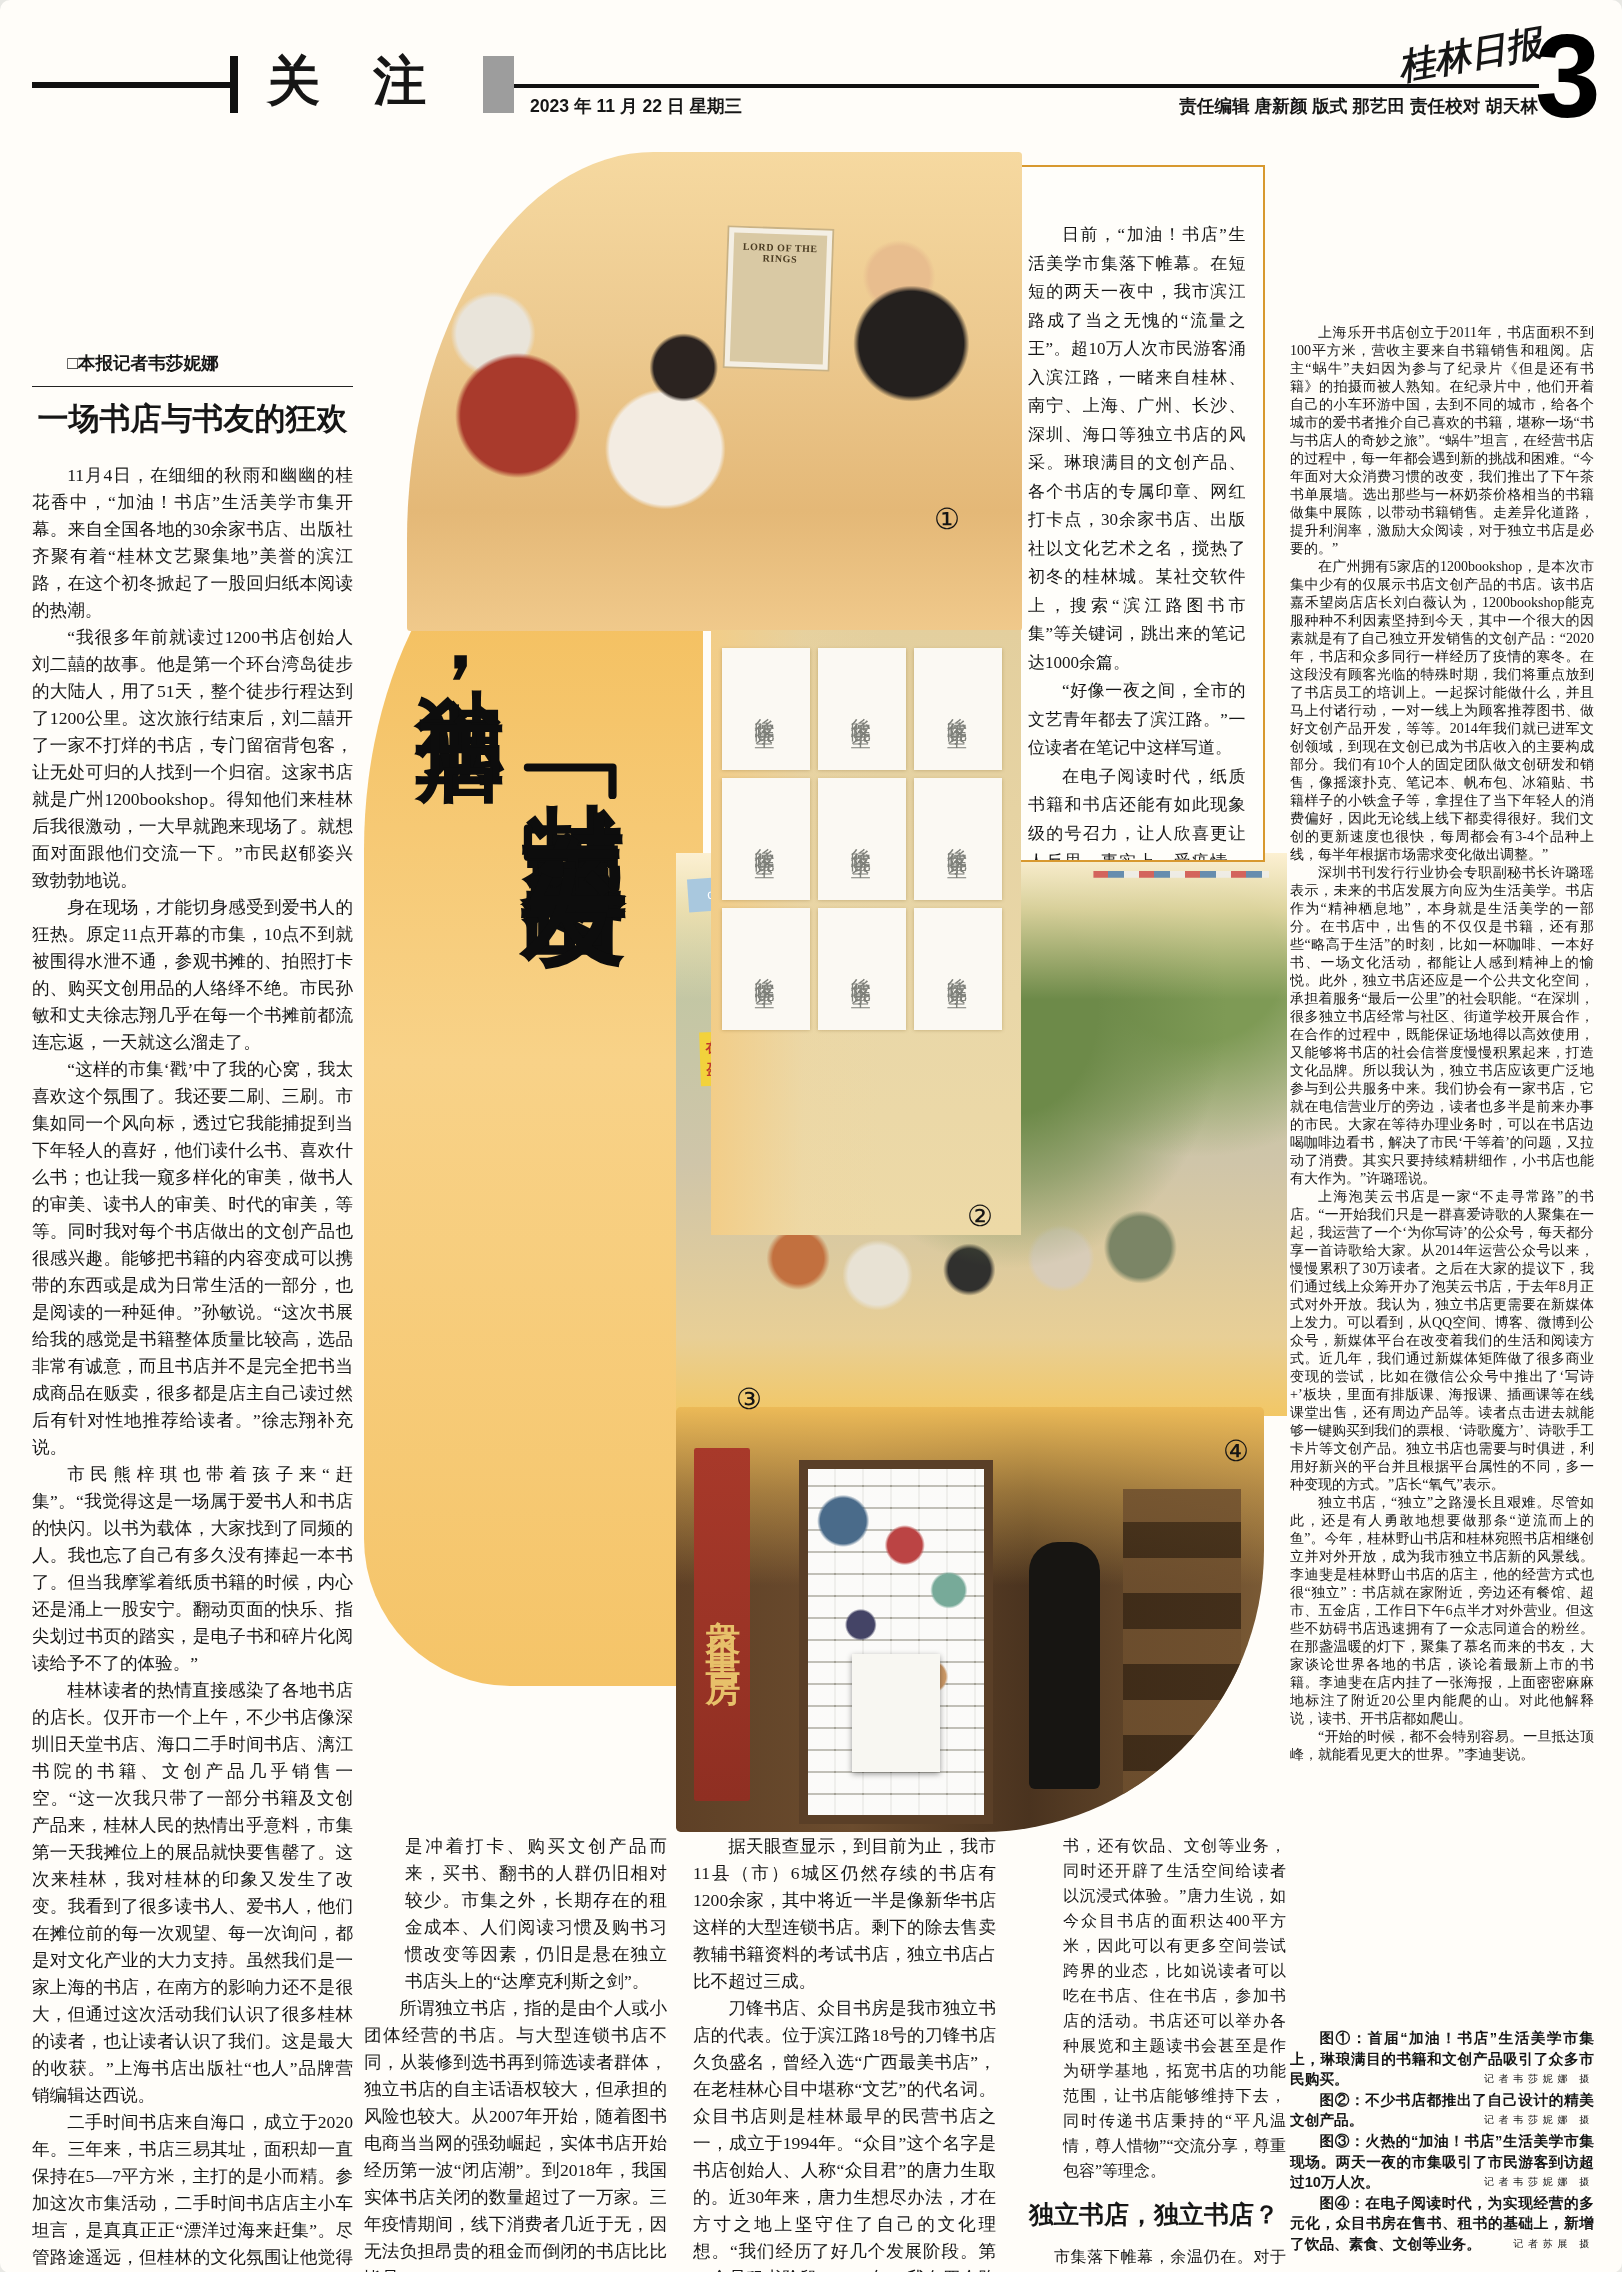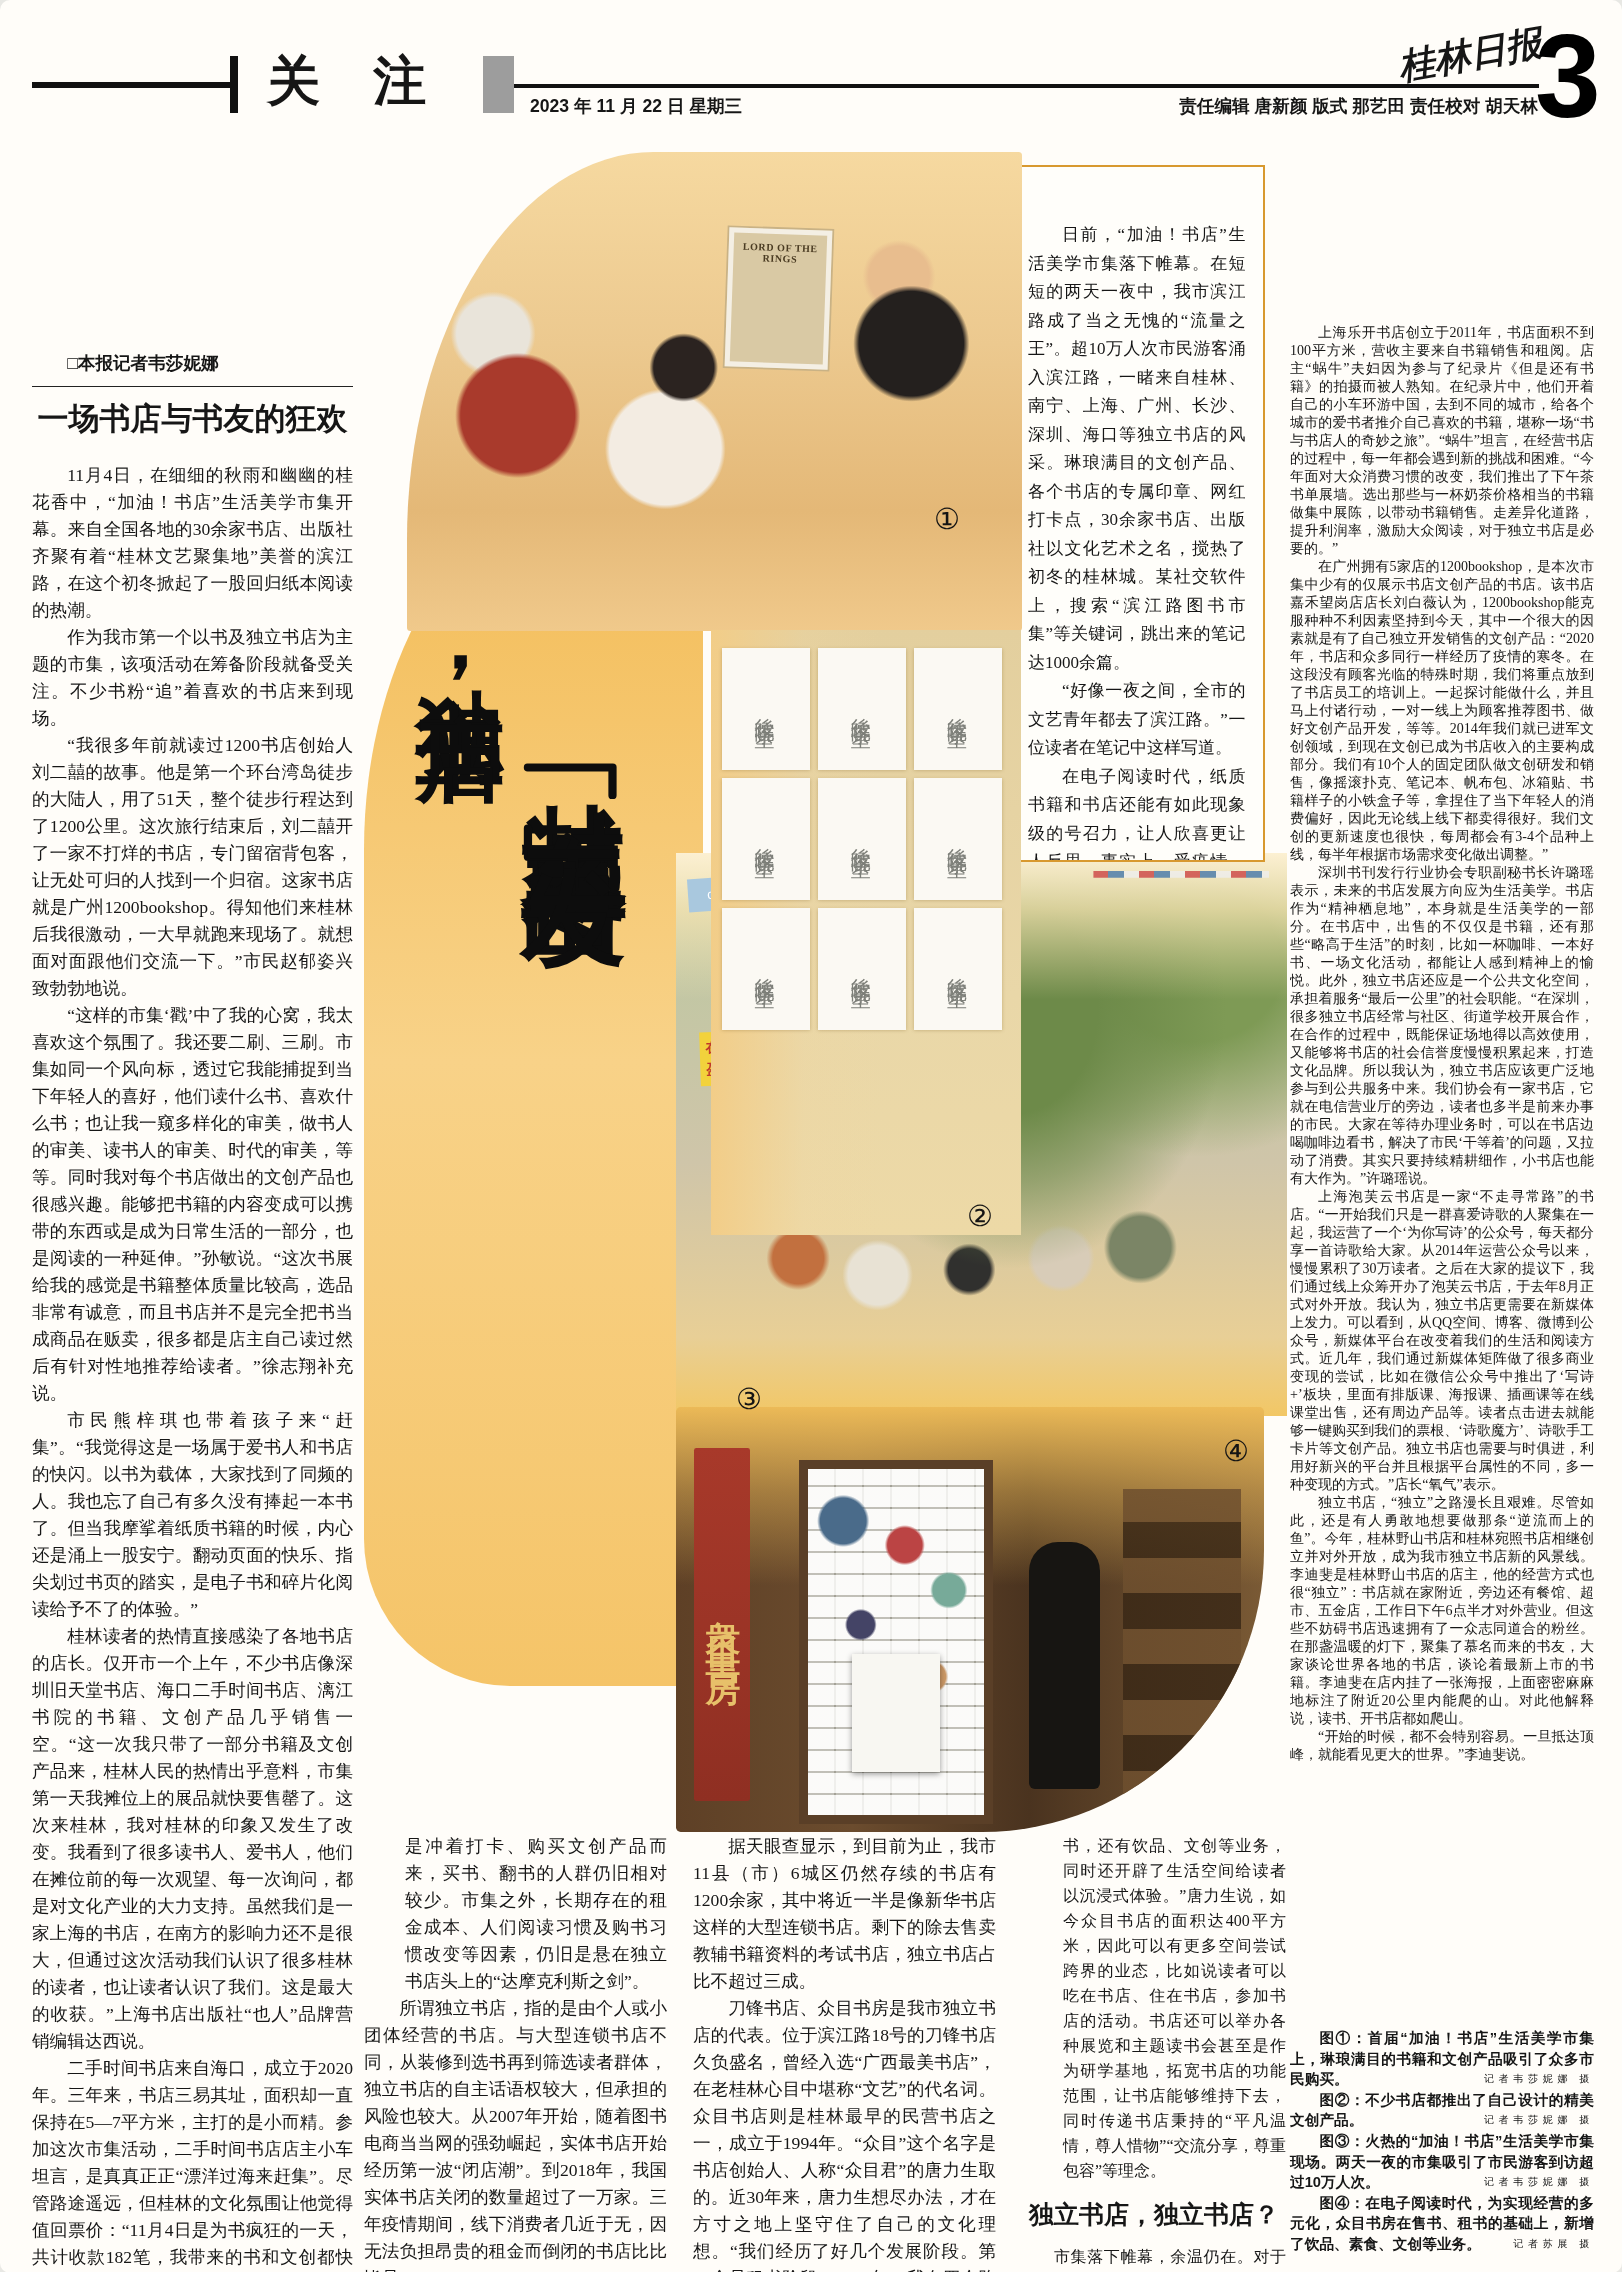--- a/index.html
+++ b/index.html
@@ -150,22 +150,22 @@
   <div class="h-date">2023 年 11 月 22 日  星期三</div>
   <div class="h-credits">责任编辑  唐新颜  版式  那艺田  责任校对  胡天林</div>
   <div class="masthead">桂林日报</div>
   <div class="pageno">3</div>
 
   <section class="col col-left">
     <p class="byline">□本报记者韦莎妮娜</p>
     <h2 class="subhead1">一场书店与书友的狂欢</h2>
     <div>
         <p>11月4日，在细细的秋雨和幽幽的桂花香中，“加油！书店”生活美学市集开幕。来自全国各地的30余家书店、出版社齐聚有着“桂林文艺聚集地”美誉的滨江路，在这个初冬掀起了一股回归纸本阅读的热潮。</p>
-        <p>作为我市第一个以书及独立书店为主题的市集，该项活动在筹备阶段就备受关注。不少书粉“追”着喜欢的书店来到现场。</p>
         <p>“我很多年前就读过1200书店创始人刘二囍的故事。他是第一个环台湾岛徒步的大陆人，用了51天，整个徒步行程达到了1200公里。这次旅行结束后，刘二囍开了一家不打烊的书店，专门留宿背包客，让无处可归的人找到一个归宿。这家书店就是广州1200bookshop。得知他们来桂林后我很激动，一大早就跑来现场了。就想面对面跟他们交流一下。”市民赵郁姿兴致勃勃地说。</p>
+        <p>身在现场，才能切身感受到爱书人的狂热。原定11点开幕的市集，10点不到就被围得水泄不通，参观书摊的、拍照打卡的、购买文创用品的人络绎不绝。市民孙敏和丈夫徐志翔几乎在每一个书摊前都流连忘返，一天就这么溜走了。</p>
         <p>“这样的市集‘戳’中了我的心窝，我太喜欢这个氛围了。我还要二刷、三刷。市集如同一个风向标，透过它我能捕捉到当下年轻人的喜好，他们读什么书、喜欢什么书；也让我一窥多样化的审美，做书人的审美、读书人的审美、时代的审美，等等。同时我对每个书店做出的文创产品也很感兴趣。能够把书籍的内容变成可以携带的东西或是成为日常生活的一部分，也是阅读的一种延伸。”孙敏说。“这次书展给我的感觉是书籍整体质量比较高，选品非常有诚意，而且书店并不是完全把书当成商品在贩卖，很多都是店主自己读过然后有针对性地推荐给读者。”徐志翔补充说。</p>
         <p>市民熊梓琪也带着孩子来“赶集”。“我觉得这是一场属于爱书人和书店的快闪。以书为载体，大家找到了同频的人。我也忘了自己有多久没有捧起一本书了。但当我摩挲着纸质书籍的时候，内心还是涌上一股安宁。翻动页面的快乐、指尖划过书页的踏实，是电子书和碎片化阅读给予不了的体验。”</p>
         <p>桂林读者的热情直接感染了各地书店的店长。仅开市一个上午，不少书店像深圳旧天堂书店、海口二手时间书店、漓江书院的书籍、文创产品几乎销售一空。“这一次我只带了一部分书籍及文创产品来，桂林人民的热情出乎意料，市集第一天我摊位上的展品就快要售罄了。这次来桂林，我对桂林的印象又发生了改变。我看到了很多读书人、爱书人，他们在摊位前的每一次观望、每一次询问，都是对文化产业的大力支持。虽然我们是一家上海的书店，在南方的影响力还不是很大，但通过这次活动我们认识了很多桂林的读者，也让读者认识了我们。这是最大的收获。”上海书店出版社“也人”品牌营销编辑达西说。</p>
         <p>二手时间书店来自海口，成立于2020年。三年来，书店三易其址，面积却一直保持在5—7平方米，主打的是小而精。参加这次市集活动，二手时间书店店主小车坦言，是真真正正“漂洋过海来赶集”。尽管路途遥远，但桂林的文化氛围让他觉得值回票价：“11月4日是为书疯狂的一天，共计收款182笔，我带来的书和文创都快卖光了。市集原定晚上9点结束，我一直到11点才收完。”让他印象深刻的是，一个很小很小的孩子自己很有主见地选了三本《米菲》绘本，抱着就不肯撒手。“能选到自己喜欢的书真是一件开心的事。”</p>
       </div>
 
   </section>
 
   <div class="yellow-band"></div>
 

